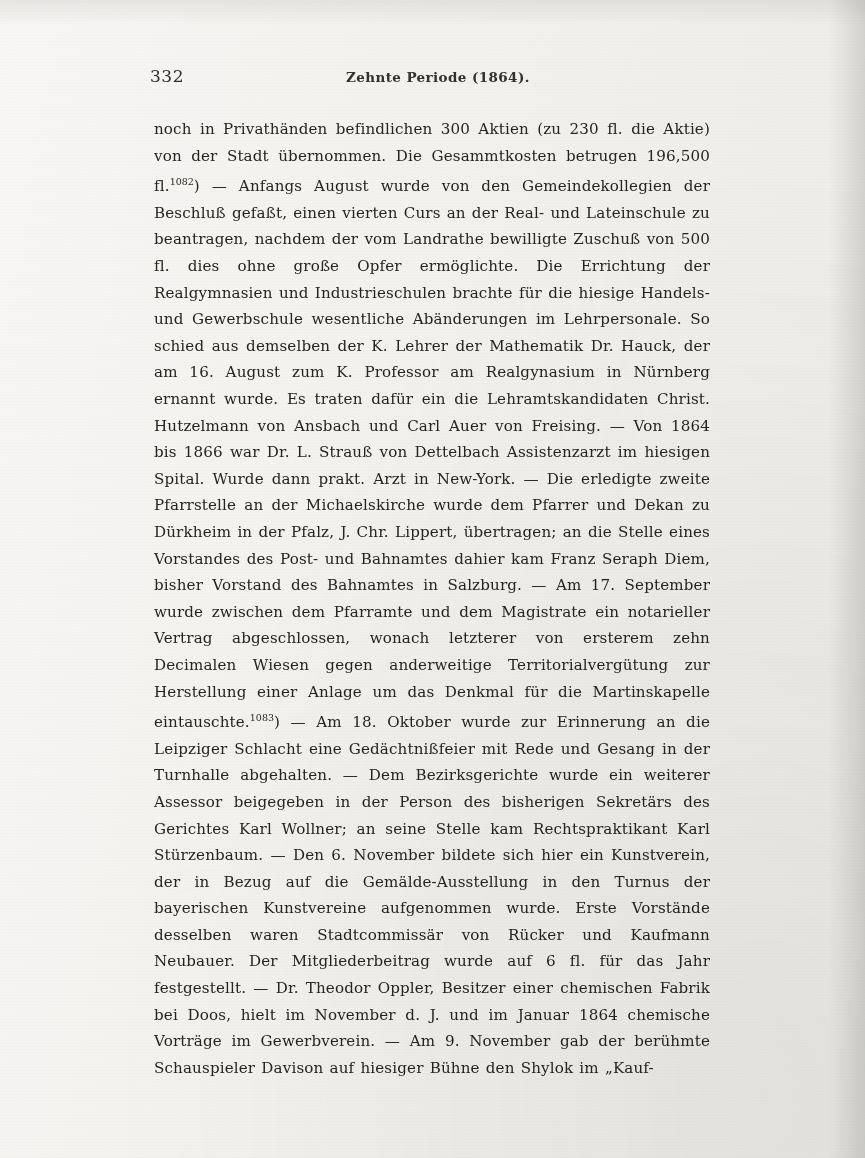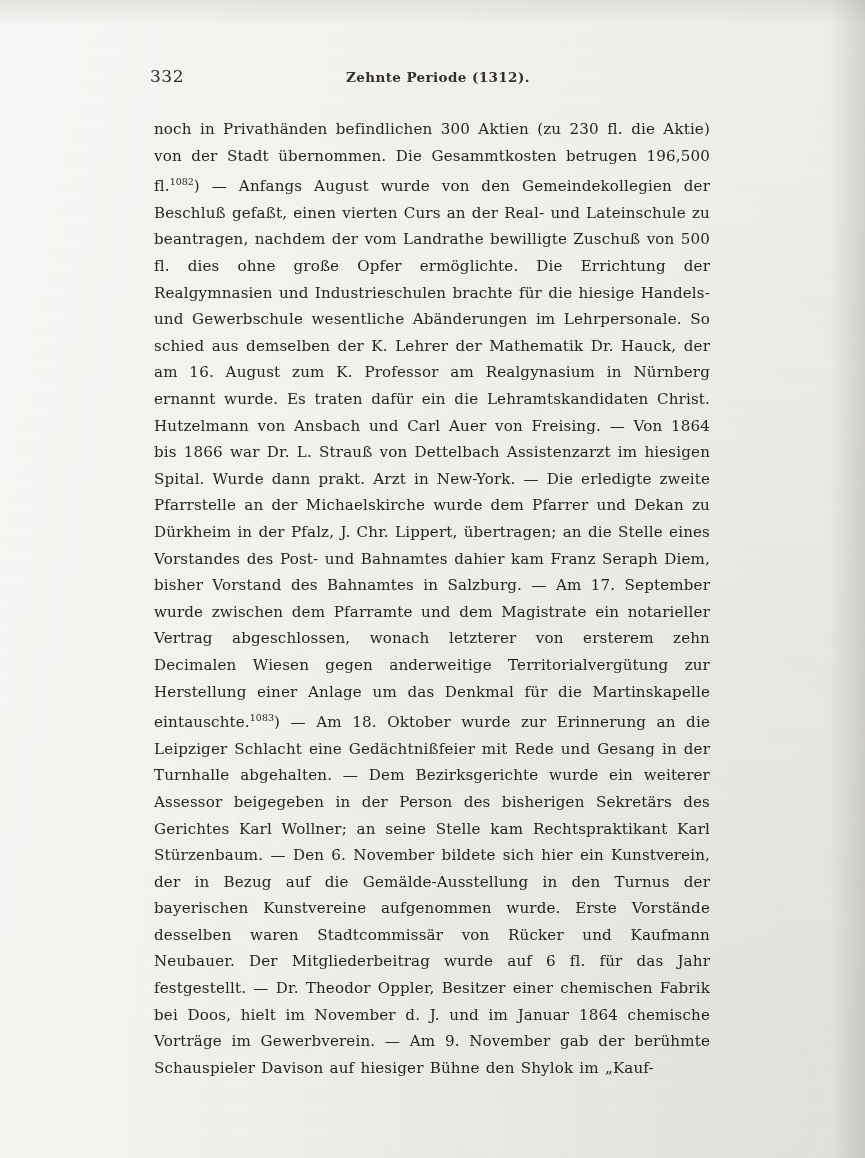--- a/index.html
+++ b/index.html
@@ -113,21 +113,21 @@
 </head>
 <body>
 
 <div class="page">
 
   <div class="edge-shadow-top"></div>
   <div class="edge-shadow"></div>
 
   <div class="header">
     <span class="folio">332</span>
-    <span class="running-head fraktur">Zehnte Periode (1312).</span>
+    <span class="running-head fraktur">Zehnte Periode (1864).</span>
   </div>
 
   <div class="body-text fraktur">
     <p><span>noch in Privathänden befindlichen 300 Aktien (zu 230 fl. die Aktie) von der Stadt übernommen. Die Gesammtkosten betrugen 196,500 fl.</span><sup>1082</sup><span>) — Anfangs August wurde von den Gemeindekollegien der Beschluß gefaßt, einen vierten Curs an der Real- und Lateinschule zu beantragen, nachdem der vom Landrathe bewilligte Zuschuß von 500 fl. dies ohne große Opfer ermöglichte. Die Errichtung der Realgymnasien und Industrieschulen brachte für die hiesige Handels- und Gewerbschule wesentliche Abänderungen im Lehrpersonale. So schied aus demselben der K. Lehrer der Mathematik Dr. Hauck, der am 16. August zum K. Professor am Realgynasium in Nürnberg ernannt wurde. Es traten dafür ein die Lehramtskandidaten Christ. Hutzelmann von Ansbach und Carl Auer von Freising. — Von 1864 bis 1866 war Dr. L. Strauß von Dettelbach Assistenzarzt im hiesigen Spital. Wurde dann prakt. Arzt in New-York. — Die erledigte zweite Pfarrstelle an der Michaelskirche wurde dem Pfarrer und Dekan zu Dürkheim in der Pfalz, J. Chr. Lippert, übertragen; an die Stelle eines Vorstandes des Post- und Bahnamtes dahier kam Franz Seraph Diem, bisher Vorstand des Bahnamtes in Salzburg. — Am 17. September wurde zwischen dem Pfarramte und dem Magistrate ein notarieller Vertrag abgeschlossen, wonach letzterer von ersterem zehn Decimalen Wiesen gegen anderweitige Territorialvergütung zur Herstellung einer Anlage um das Denkmal für die Martinskapelle eintauschte.</span><sup>1083</sup><span>) — Am 18. Oktober wurde zur Erinnerung an die Leipziger Schlacht eine Gedächtnißfeier mit Rede und Gesang in der Turnhalle abgehalten. — Dem Bezirksgerichte wurde ein weiterer Assessor beigegeben in der Person des bisherigen Sekretärs des Gerichtes Karl Wollner; an seine Stelle kam Rechtspraktikant Karl Stürzenbaum. — Den 6. November bildete sich hier ein Kunstverein, der in Bezug auf die Gemälde-Ausstellung in den Turnus der bayerischen Kunstvereine aufgenommen wurde. Erste Vorstände desselben waren Stadtcommissär von Rücker und Kaufmann Neubauer. Der Mitgliederbeitrag wurde auf 6 fl. für das Jahr festgestellt. — Dr. Theodor Oppler, Besitzer einer chemischen Fabrik bei Doos, hielt im November d. J. und im Januar 1864 chemische Vorträge im Gewerbverein. — Am 9. November gab der berühmte Schauspieler Davison auf hiesiger Bühne den Shylok im „Kauf-</span></p>
   </div>
 
   <div class="ink"></div>
 </div>
 
 </body></html>

